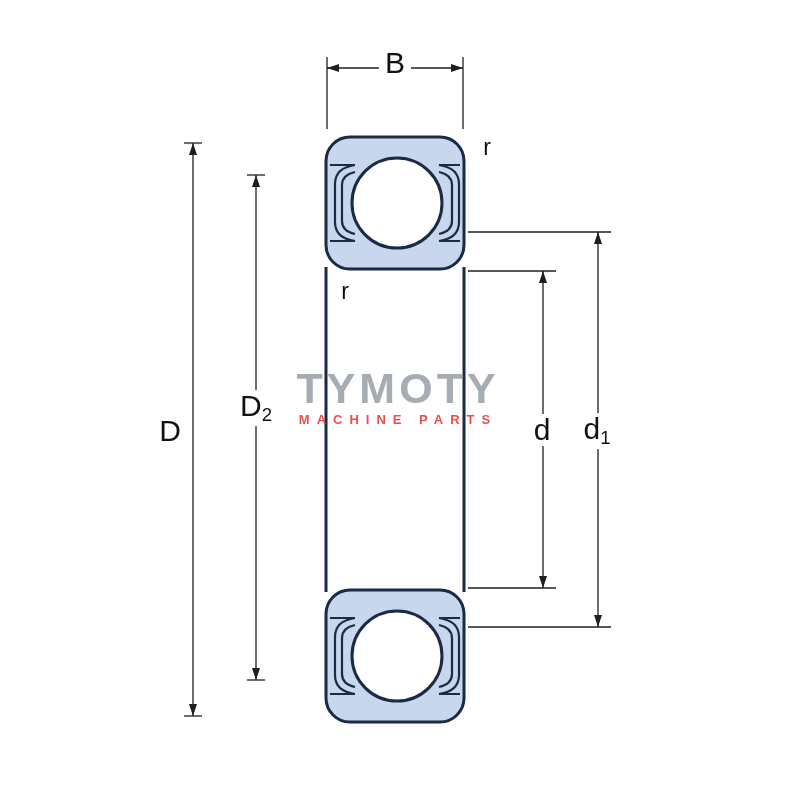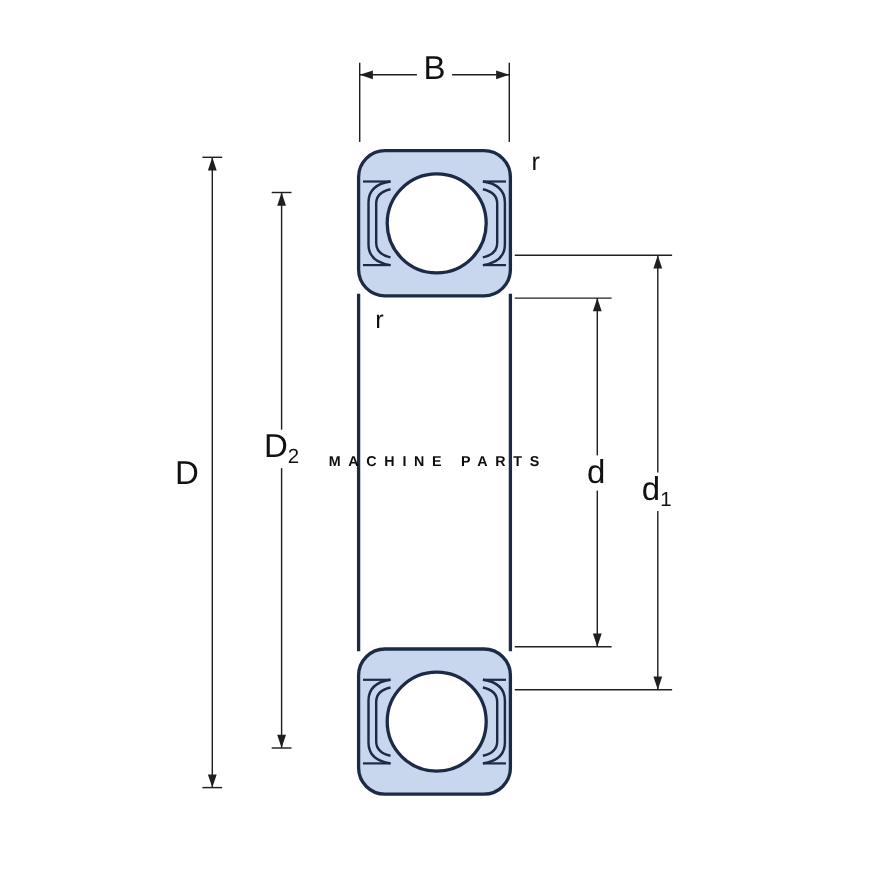--- a/index.html
+++ b/index.html
@@ -29,21 +29,21 @@
 
   
   .wm-title {
     position:absolute; transform:translate(-50%,-50%);
     font-weight:bold; font-size:43px; letter-spacing:4px;
     color:#a2a8b0; opacity:0.95; white-space:nowrap;
   }
   .wm-sub {
     position:absolute; transform:translate(-50%,-50%);
     font-weight:bold; font-size:13px; letter-spacing:7px;
-    color:#000000; opacity:0.95; white-space:nowrap;
+    color:#ef4444; opacity:0.95; white-space:nowrap;
   }
 </style>
 </head>
 <body>
 
 <div class="page">
 
   <svg class="drawing" width="800" height="800" viewBox="0 0 800 800">
 
     <g>
@@ -108,29 +108,30 @@
 
     <g>
       <line class="dim" x1="468" y1="232" x2="611" y2="232"></line>
       <line class="dim" x1="468" y1="627" x2="611" y2="627"></line>
       <line class="dim" x1="598" y1="232" x2="598" y2="627"></line>
       <path class="arrow" d="M 598 232 L 594 244 L 602 244 Z"></path>
       <path class="arrow" d="M 598 627 L 594 615 L 602 615 Z"></path>
     </g>
   </svg>
 
+  <div class="wm-title" style="left:398px; top:388px;">TYMOTY</div>
   <div class="wm-sub" style="left:398px; top:419px;">MACHINE PARTS</div>
 
   <div class="label onLine" style="left:395px; top:63px;">B</div>
 
   <div class="label small" style="left:487px; top:147px;">r</div>
 
   <div class="label small" style="left:345px; top:291px;">r</div>
 
   <div class="label" style="left:170px; top:431px;">D</div>
 
   <div class="label onLine" style="left:256px; top:408px;"><span>D</span><span class="sub">2</span></div>
 
   <div class="label onLine" style="left:542px; top:430px;">d</div>
 
-  <div class="label onLine" style="left:597px; top:431px;margin-top:16px;"><span>d</span><span class="sub">1</span></div>
+  <div class="label onLine" style="left:597px; top:431px;"><span>d</span><span class="sub">1</span></div>
 
 </div>
 
 </body></html>

